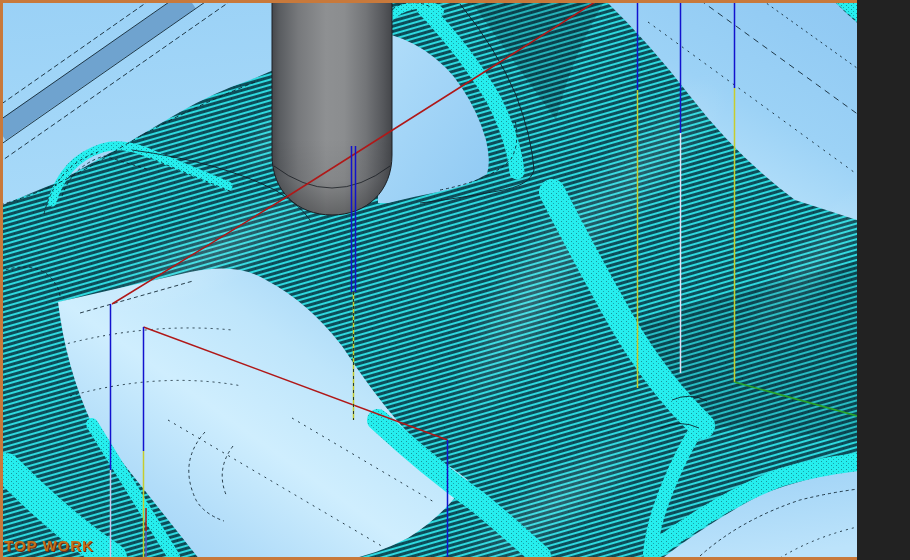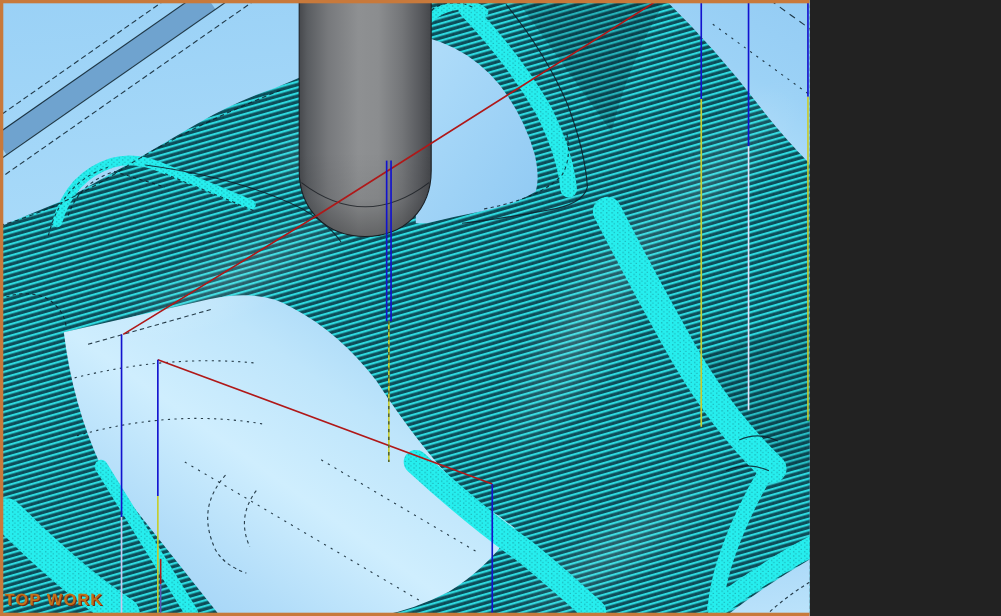--- a/index.html
+++ b/index.html
@@ -1,18 +1,18 @@
 <!DOCTYPE html>
 <html style="--color-border: #C8793B; --color-background: #90CBF4; --color-surface-smooth: #A8DAF9; --color-hatch-dark: #0D4F5B; --color-hatch-cyan: #2ED8DE; --color-wall-cyan: #26EEEE; --color-slot-blue: #6FA3CF; --color-tool-gray-light: #8E9092; --color-tool-gray-dark: #46484C; --color-rapid-red: #B01818; --color-plunge-blue: #1212CE; --color-approach-yellow: #C6CC2E; --color-link-white: #E2E2F6; --color-link-lavender: #C8C8EE; --color-link-purple: #5A55B5; --color-boundary-green: #2AA32A; --color-contour-black: #0B1E2A; --color-label-orange: #C2701A;"><head>
 <meta charset="utf-8">
 <style>
   html,body{margin:0;padding:0;background:#222;}
   .frame{
     position:relative;
-    width:736px;height:560px;
+    width:857px;height:560px;
     overflow:hidden;
     background:var(--color-background,#90CBF4);
     font-family:"Liberation Sans", sans-serif;
   }
   .frame svg{display:block;}
   .work-label{
     position:absolute;
     left:4px;top:537px;
     font-size:15px;
     font-weight:bold;

